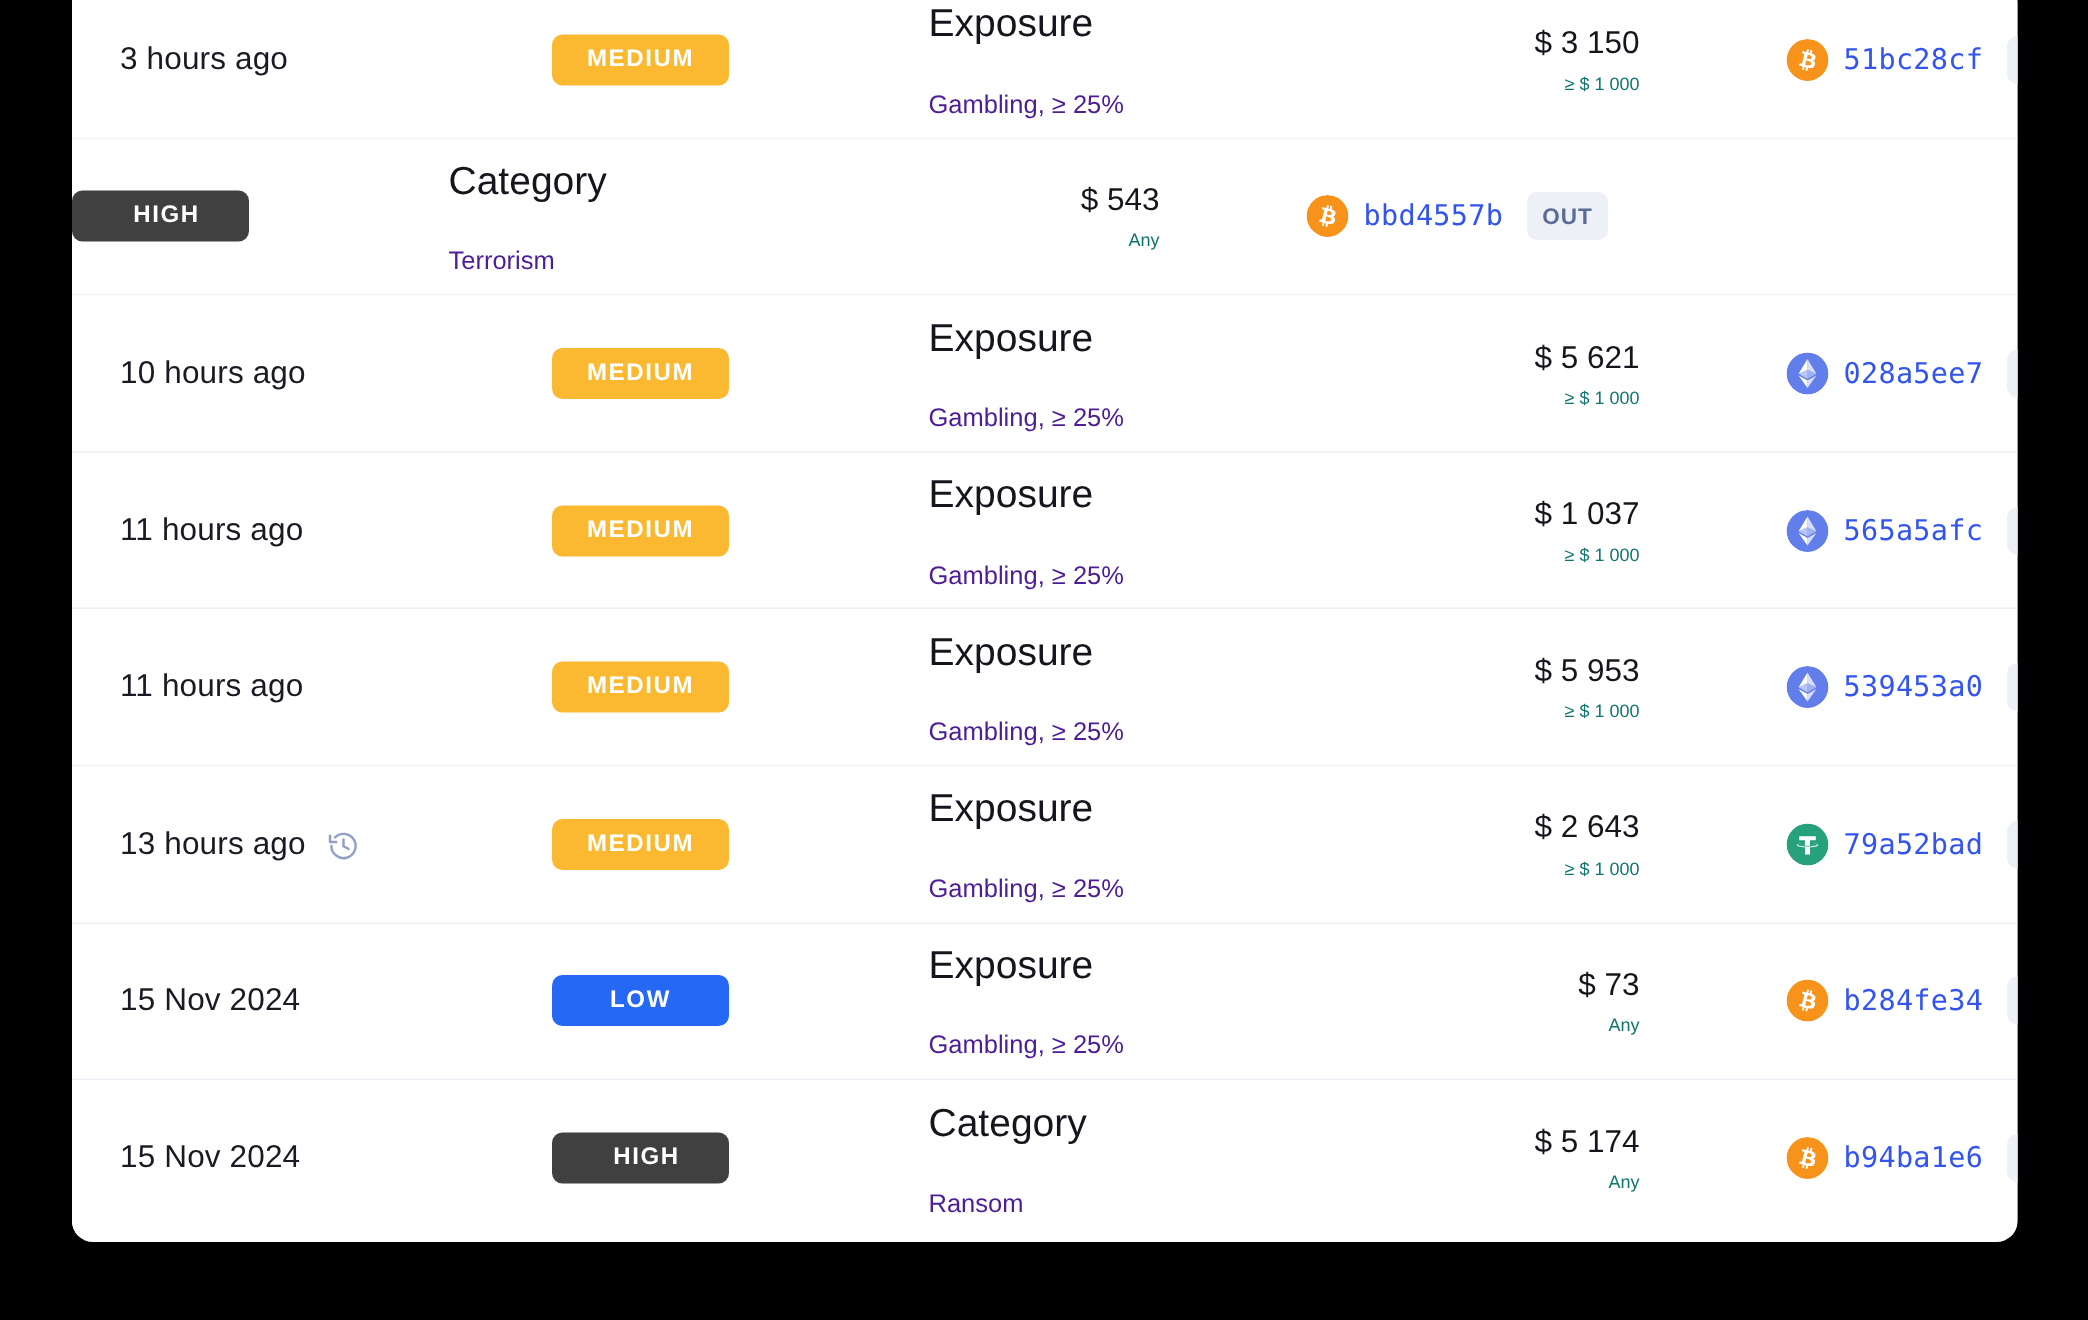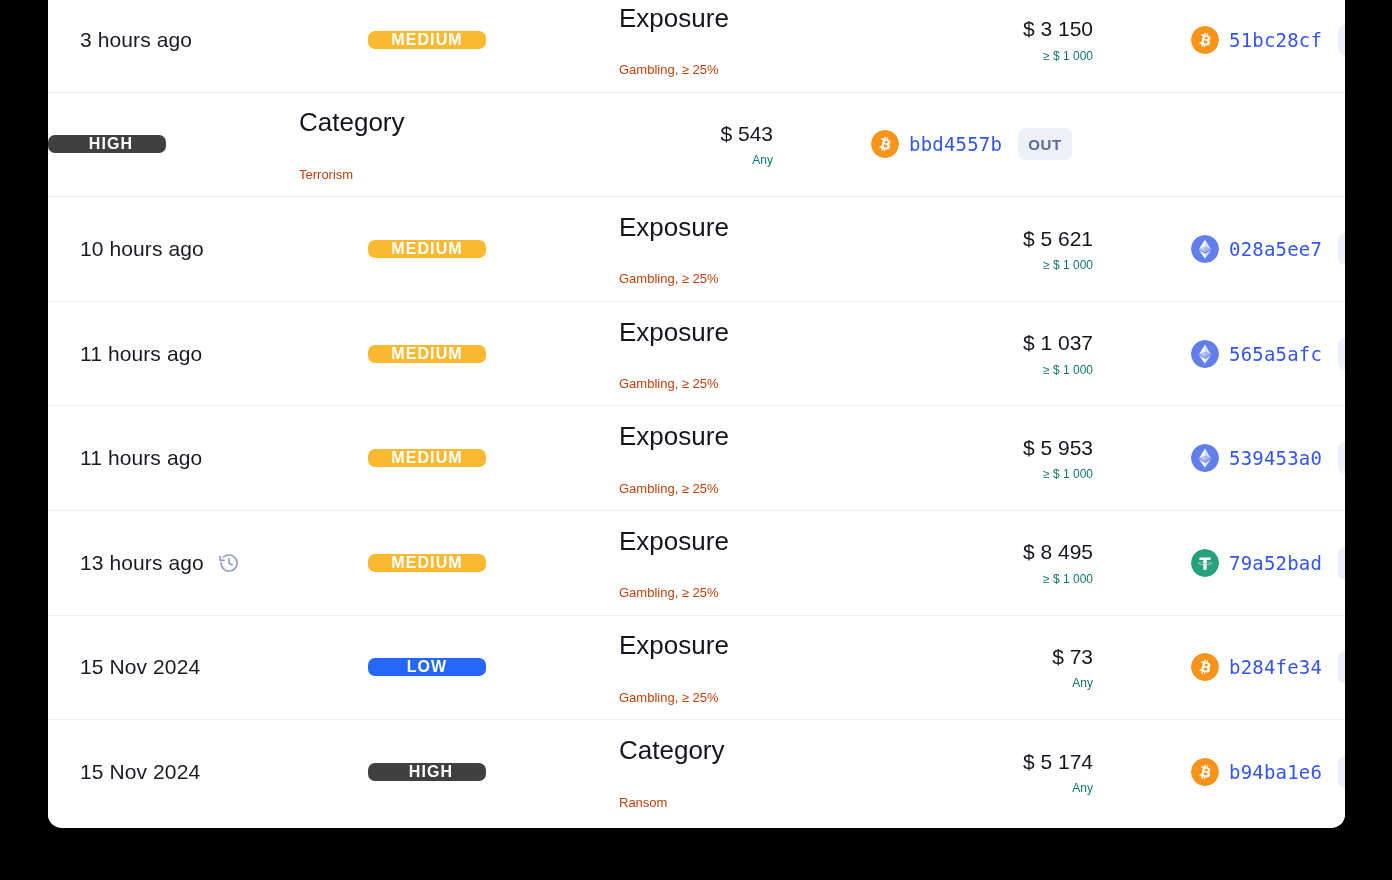--- a/index.html
+++ b/index.html
@@ -42,21 +42,21 @@
     padding: 0 0 0 0;
     background: #ffffff;
   }
   .alert-row:last-child { border-bottom: none; }
 
   
   .col-time {
     width: 320px;
     flex: none;
     display: flex;
-    align-items: center;
+    align-items: flex-end;
     gap: 14px;
     padding-left: 32px;
     box-sizing: border-box;
   }
   .time-text {
     font-size: 21px;
     color: #1a1a24;
     letter-spacing: 0.1px;
     white-space: nowrap;
   }
@@ -73,21 +73,21 @@
     width: 245px;
     flex: none;
     display: flex;
     align-items: center;
   }
   .severity-badge {
     display: inline-flex;
     align-items: center;
     justify-content: center;
     min-width: 118px;
-    height: 18px;
+    height: 34px;
     padding: 0 16px;
     border-radius: 7px;
     font-size: 16px;
     font-weight: bold;
     letter-spacing: 1.1px;
     color: #ffffff;
     box-sizing: border-box;
   }
   .severity-badge.sev-medium { background: #fbb932; }
   .severity-badge.sev-high   { background: #404040; padding-left: 24px; }
@@ -100,22 +100,22 @@
     padding-left: 6px;
     box-sizing: border-box;
   }
   .rule-title {
     font-size: 26px;
     color: #15151e;
     line-height: 1.25;
     margin-bottom: 6px;
   }
   .rule-sub {
-    font-size: 13px;
-    color: #c2410c;
+    font-size: 17px;
+    color: #4c1d95;
     line-height: 1.2;
     margin-top: 28px;
   }
 
   
   .col-amount {
     width: 170px;
     flex: none;
     text-align: right;
     box-sizing: border-box;
@@ -370,21 +370,21 @@
             </span>
           </div>
           <div class="col-severity">
             <span class="severity-badge sev-medium">MEDIUM</span>
           </div>
           <div class="col-rule">
             <div class="rule-title">Exposure</div>
             <div class="rule-sub">Gambling, ≥ 25%</div>
           </div>
           <div class="col-amount">
-            <div class="amount-main">$ 8 495</div>
+            <div class="amount-main">$ 2 643</div>
             <div class="amount-sub">≥ $ 1 000</div>
           </div>
           <div class="col-asset">
             <span>
               <svg class="coin-icon" viewBox="0 0 32 32">
                 <circle cx="16" cy="16" r="16" fill="#26a17b"></circle>
                 <path fill="#ffffff" d="M17.9 14.6v-1.9h4.4V9.8H9.7v2.9h4.4v1.9c-3.6.17-6.3.88-6.3 1.73s2.7 1.56 6.3 1.73v5.6h3.8v-5.6c3.6-.17 6.3-.88 6.3-1.73s-2.7-1.56-6.3-1.73zm0 2.85v-.01c-.09.01-.56.04-1.88.04-1.06 0-1.8-.03-2.06-.04v.01c-3.2-.14-5.59-.7-5.59-1.36s2.39-1.22 5.59-1.36v2.16c.27.02 1.03.06 2.08.06 1.27 0 1.77-.05 1.86-.06v-2.16c3.19.14 5.57.7 5.57 1.36s-2.38 1.22-5.57 1.36z"></path>
               </svg>
             </span>
             <a class="hash-link">79a52bad</a>

